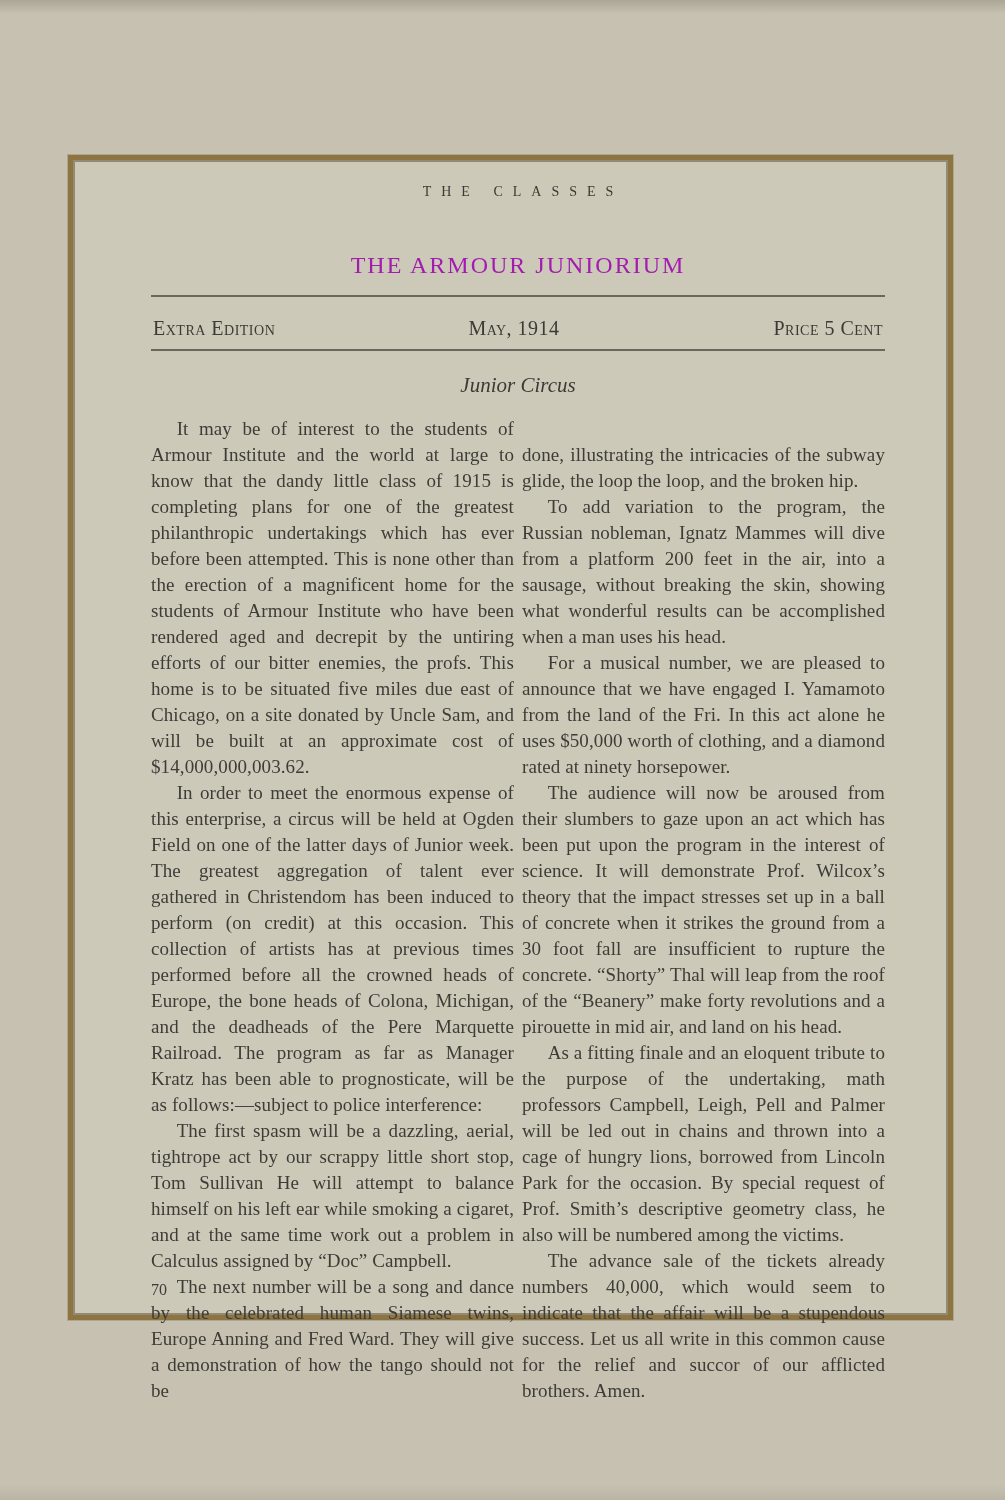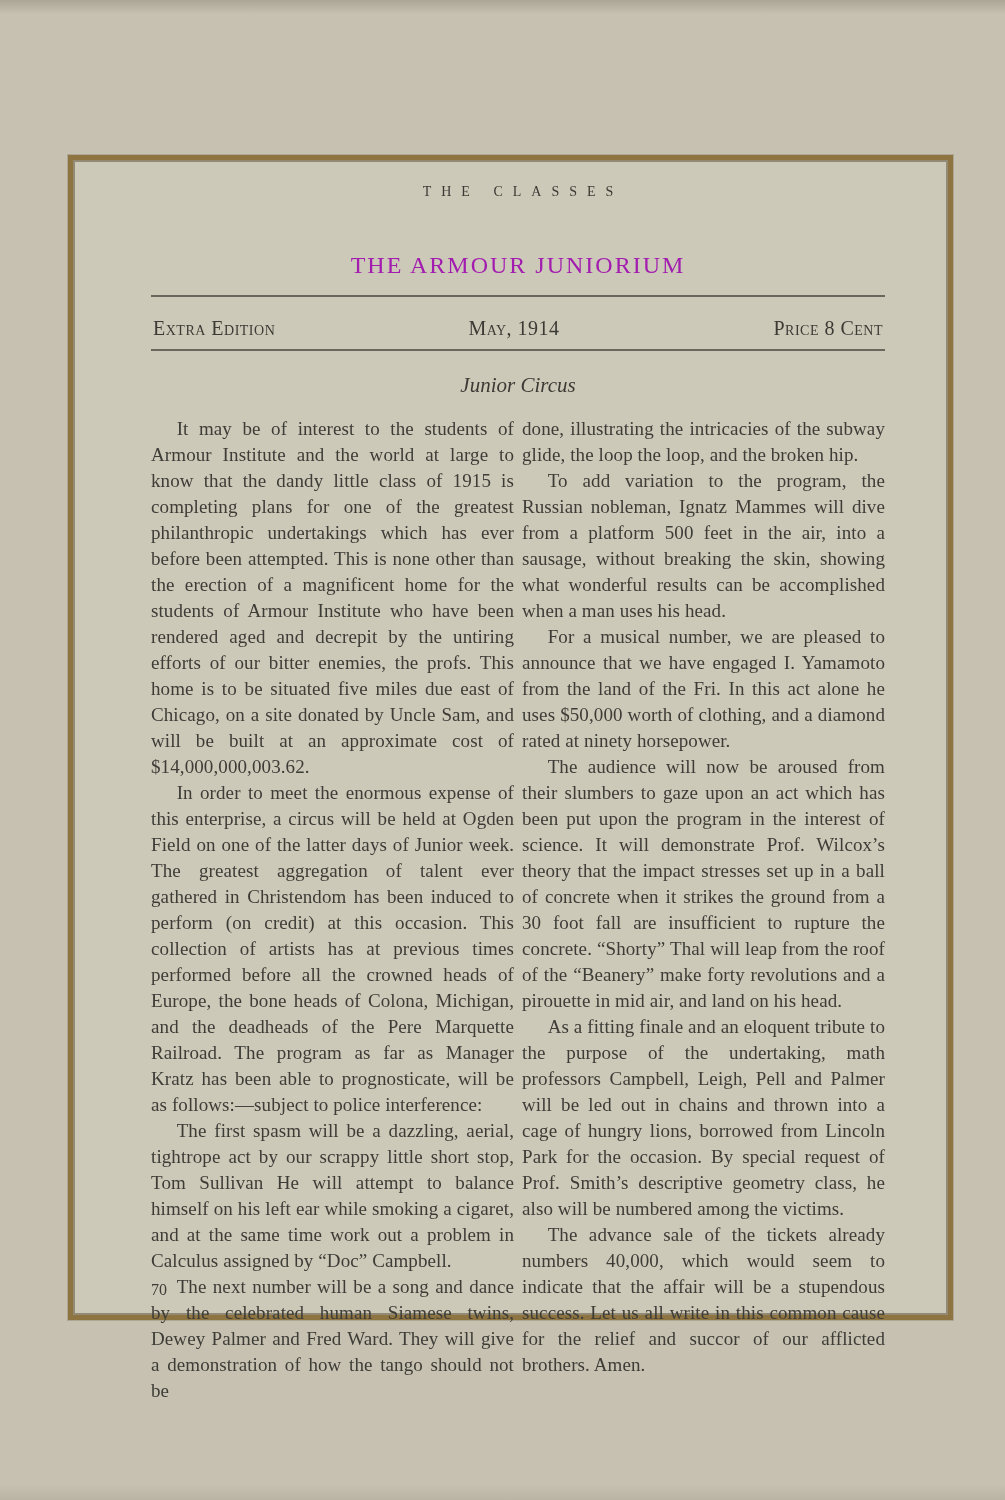--- a/index.html
+++ b/index.html
@@ -90,20 +90,21 @@
     text-align: center;
     font-style: italic;
     font-size: 21px;
     font-weight: normal;
     color: #3b3a34;
   }
   .columns {
     display: flex;
     gap: 8px;
     margin-top: 15px;
+    align-items: flex-end;
   }
   .col {
     flex: 1 1 0;
     font-size: 19px;
     line-height: 26px;
     text-align: justify;
     letter-spacing: 0.1px;
     color: #3d3c37;
   }
   .col p {
@@ -141,37 +142,37 @@
 
     <div class="classes-heading">THE CLASSES</div>
 
     <h1 class="masthead-title">THE ARMOUR JUNIORIUM</h1>
 
     <hr class="rule rule-top">
 
     <div class="masthead-row">
       <span>Extra Edition</span>
       <span class="center-cell">May, 1914</span>
-      <span>Price 8 Cent</span>
+      <span>Price 5 Cent</span>
     </div>
 
     <hr class="rule">
 
     <h2 class="article-title">Junior Circus</h2>
 
     <div class="columns">
       <div class="col col-left">
           <p>It may be of interest to the students of Armour Institute and the world at large to know that the dandy little class of 1915 is completing plans for one of the greatest philanthropic undertakings which has ever before been attempted. This is none other than the erection of a magnificent home for the students of Armour Institute who have been rendered aged and decrepit by the untiring efforts of our bitter enemies, the profs. This home is to be situated five miles due east of Chicago, on a site donated by Uncle Sam, and will be built at an approximate cost of $14,000,000,003.62.</p>
           <p>In order to meet the enormous expense of this enterprise, a circus will be held at Ogden Field on one of the latter days of Junior week. The greatest aggregation of talent ever gathered in Christendom has been induced to perform (on credit) at this occasion. This collection of artists has at previous times performed before all the crowned heads of Europe, the bone heads of Colona, Michigan, and the deadheads of the Pere Marquette Railroad. The program as far as Manager Kratz has been able to prognosticate, will be as follows:—subject to police interference:</p>
           <p>The first spasm will be a dazzling, aerial, tightrope act by our scrappy little short stop, Tom Sullivan He will attempt to balance himself on his left ear while smoking a cigaret, and at the same time work out a problem in Calculus assigned by “Doc” Campbell.</p>
-          <p>The next number will be a song and dance by the celebrated human Siamese twins, Dewey Palmer and Fred Ward. They will give a demonstration of how the tango should not be</p>
+          <p>The next number will be a song and dance by the celebrated human Siamese twins, Europe Anning and Fred Ward. They will give a demonstration of how the tango should not be</p>
         </div>
       <div class="col col-right continues">
           <p>done, illustrating the intricacies of the subway glide, the loop the loop, and the broken hip.</p>
-          <p>To add variation to the program, the Russian nobleman, Ignatz Mammes will dive from a platform 500 feet in the air, into a sausage, without breaking the skin, showing what wonderful results can be accomplished when a man uses his head.</p>
+          <p>To add variation to the program, the Russian nobleman, Ignatz Mammes will dive from a platform 200 feet in the air, into a sausage, without breaking the skin, showing what wonderful results can be accomplished when a man uses his head.</p>
           <p>For a musical number, we are pleased to announce that we have engaged I. Yamamoto from the land of the Fri. In this act alone he uses $50,000 worth of clothing, and a diamond rated at ninety horsepower.</p>
           <p>The audience will now be aroused from their slumbers to gaze upon an act which has been put upon the program in the interest of science. It will demonstrate Prof. Wilcox’s theory that the impact stresses set up in a ball of concrete when it strikes the ground from a 30 foot fall are insufficient to rupture the concrete. “Shorty” Thal will leap from the roof of the “Beanery” make forty revolutions and a pirouette in mid air, and land on his head.</p>
           <p>As a fitting finale and an eloquent tribute to the purpose of the undertaking, math professors Campbell, Leigh, Pell and Palmer will be led out in chains and thrown into a cage of hungry lions, borrowed from Lincoln Park for the occasion. By special request of Prof. Smith’s descriptive geometry class, he also will be numbered among the victims.</p>
           <p>The advance sale of the tickets already numbers 40,000, which would seem to indicate that the affair will be a stupendous success. Let us all write in this common cause for the relief and succor of our afflicted brothers. Amen.</p>
         </div>
     </div>
 
     <div class="page-number">70</div>
 
   </div>

